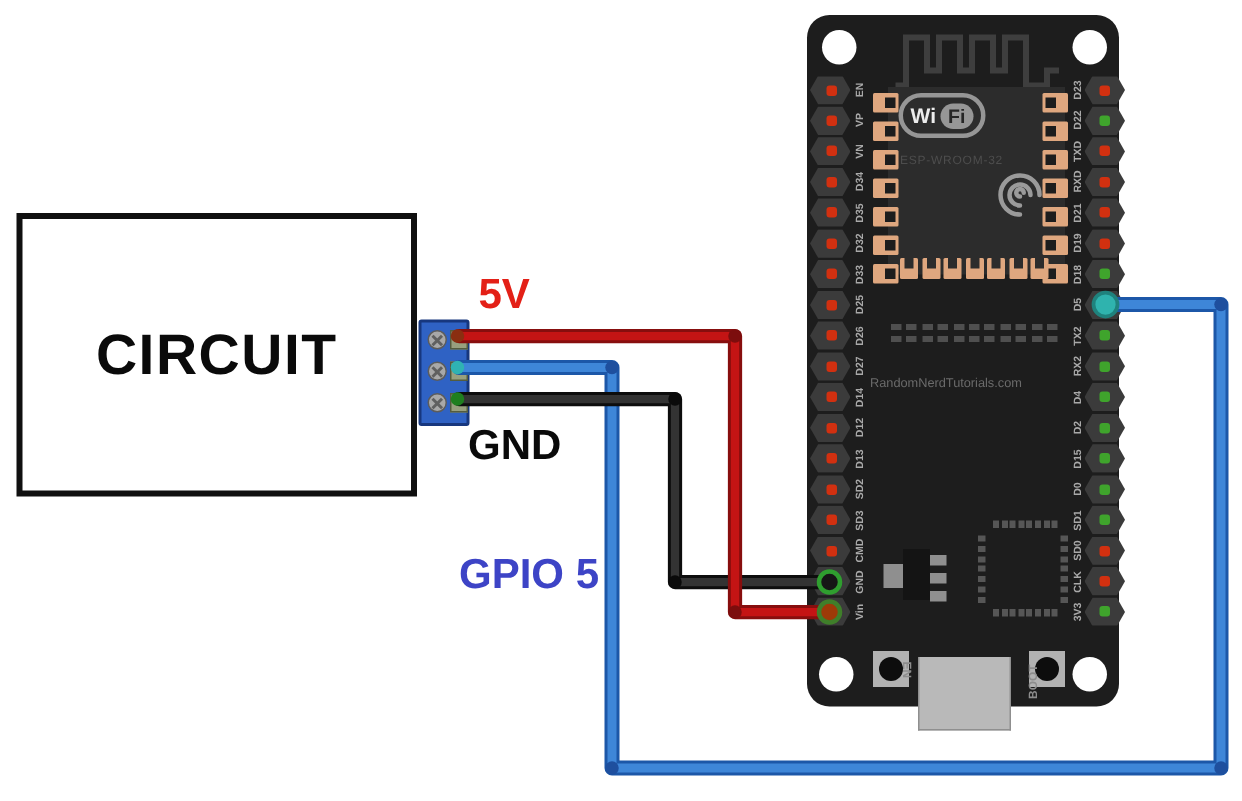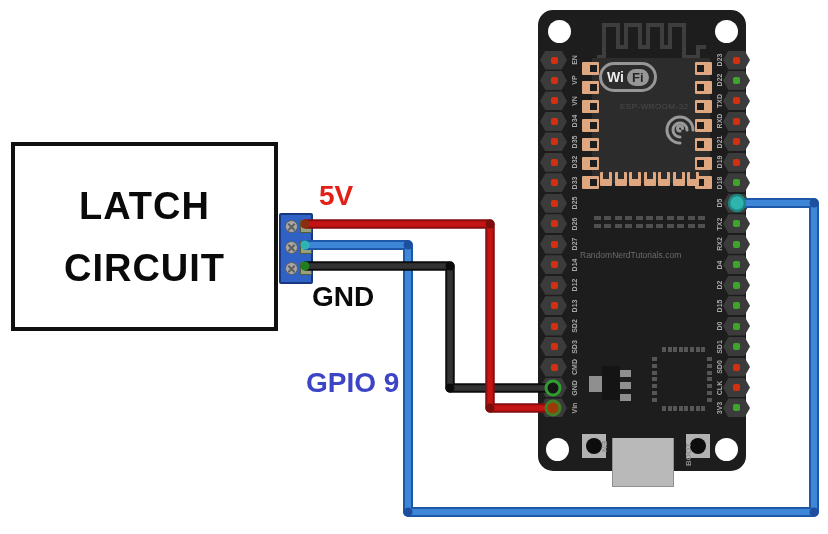--- a/index.html
+++ b/index.html
@@ -29,21 +29,21 @@
   #board{position:absolute;left:538px;top:10px;width:208px;height:461px;
     background:#1d1d1d;border-radius:15px;}
   .hole{position:absolute;width:23px;height:23px;border-radius:50%;background:#fff;}
   #module-shield{position:absolute;left:54px;top:48px;width:118px;height:125px;background:#2c2c2c;}
   #antenna{position:absolute;left:56px;top:4px;}
   #wifi-logo{position:absolute;left:61px;top:52px;height:24px;display:flex;align-items:center;
     gap:3px;border:3px solid #969696;border-radius:15px;padding:0 5px;}
   #wifi-logo .wi{color:#ececec;font-weight:bold;font-size:14px;}
   #wifi-logo .fi{background:#969696;color:#262626;font-weight:bold;font-size:13px;
     border-radius:9px;padding:1px 5px;}
-  #module-name{position:absolute;left:62px;top:92px;font-size:8px;color:#4d4d4d;letter-spacing:.5px;padding-left:20px;}
+  #module-name{position:absolute;left:62px;top:92px;font-size:8px;color:#4d4d4d;letter-spacing:.5px;}
   #swirl{position:absolute;left:126px;top:104px;}
   .mpad{position:absolute;width:17px;height:13px;background:#dfa77f;border-radius:1px;}
   .mpad .notch{position:absolute;width:7px;height:7px;top:3px;background:#1d1d1d;}
   .bpad{position:absolute;width:12px;height:14px;background:#dfa77f;border-radius:1px;}
   .bpad .notch{position:absolute;width:6px;height:7px;left:3px;top:0;background:#2c2c2c;}
   .dash{position:absolute;width:7px;height:4px;background:#4f4f4f;}
   #brand-text{position:absolute;left:42px;top:240px;font-size:8.5px;color:#6b6b6b;}
   
   #reg-tab{position:absolute;left:51px;top:366px;width:13px;height:16px;background:#8f8f8f;}
   #reg-body{position:absolute;left:64px;top:356px;width:18px;height:34px;background:#141414;}
@@ -70,21 +70,20 @@
     transform:translate(-50%,-50%) rotate(-90deg);}
   
   #overlay{position:absolute;left:0;top:0;pointer-events:none;}
 </style>
 </head>
 <body>
 
 <div id="stage">
 
   <div id="latch-box">
-    <div class="bigline">LATCH</div>
     <div class="bigline">CIRCUIT</div>
   </div>
 
   <div id="terminal">
     <div class="screw" style="top:5px"></div>
     <div class="screw" style="top:26px"></div>
     <div class="screw" style="top:47px"></div>
     <div class="tpad" style="top:5px"></div>
     <div class="tpad" style="top:26px"></div>
     <div class="tpad" style="top:47px"></div>
@@ -457,15 +456,15 @@
     <circle cx="553" cy="408" r="7" fill="#9e3a08" stroke="#3f7f2a" stroke-width="3"></circle>
     <circle cx="737" cy="203" r="8" fill="#2fb3ae" stroke="#1f827d" stroke-width="2.5"></circle>
 
     <circle cx="305" cy="224" r="4.5" fill="#8a2e10"></circle>
     <circle cx="305" cy="245" r="4.5" fill="#2fb3b3"></circle>
     <circle cx="305" cy="266" r="4.5" fill="#1f7f1f"></circle>
   </svg>
 
   <div id="label-5v" class="wire-label" style="color: rgb(227, 32, 23);">5V</div>
   <div id="label-gnd" class="wire-label" style="color: rgb(10, 10, 10);">GND</div>
-  <div id="label-gpio" class="wire-label" style="color: rgb(61, 68, 198);">GPIO 9</div>
+  <div id="label-gpio" class="wire-label" style="color: rgb(61, 68, 198);">GPIO 5</div>
 
 </div>
 
 </body></html>

